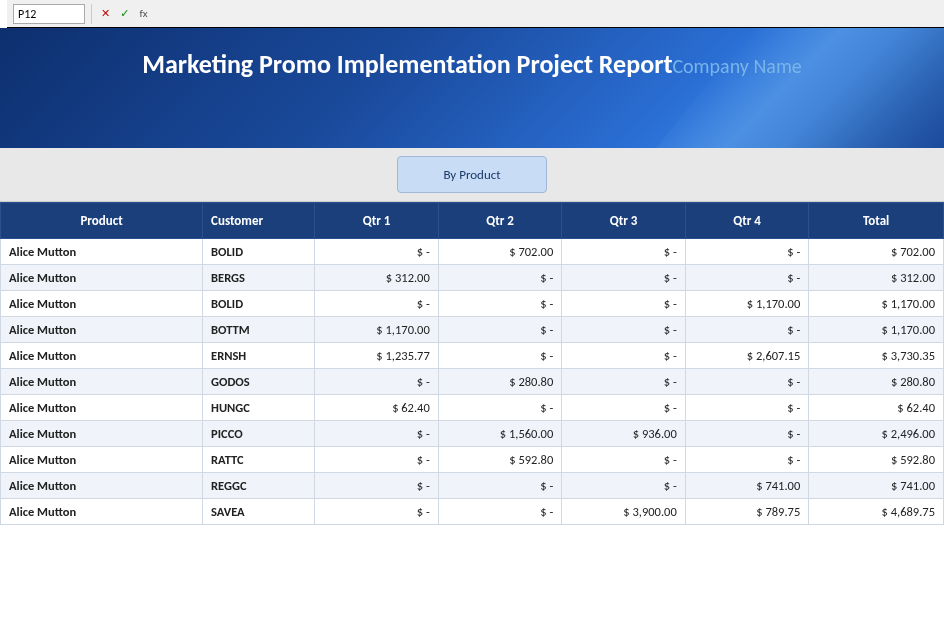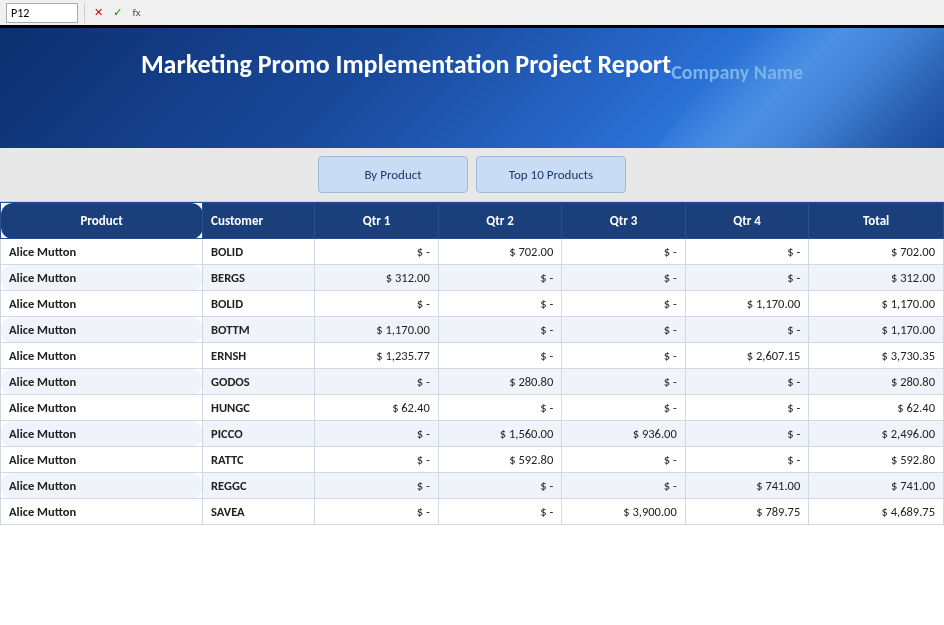--- a/index.html
+++ b/index.html
@@ -9,24 +9,25 @@
       background: #fff;
       width: 944px;
       overflow: hidden;
     }
 
     
     .formula-bar {
       display: flex;
       align-items: center;
       background: #f0f0f0;
-      border-bottom: 3px solid #000000;
+      border-bottom: 1px solid #000000;
       height: 28px;
       padding: 0 6px;
       gap: 4px;
+      margin-left: 7px;
     }
     .cell-ref-box {
       border: 1px solid #aaa;
       background: #fff;
       width: 72px;
       height: 20px;
       font-size: 12px;
       padding: 0 4px;
       display: flex;
       align-items: center;
@@ -77,24 +78,24 @@
     .banner-title {
       color: #ffffff;
       font-size: 26px;
       font-weight: bold;
       font-family: Calibri, Arial, sans-serif;
       z-index: 1;
     }
     .banner-subtitle {
       color: #7ab4e8;
       font-size: 20px;
-      font-weight: bold;
+      font-weight: normal;
       font-family: Calibri, Arial, sans-serif;
       z-index: 1;
-      margin-top: 12px;
+      margin-top: 6px;
     }
 
     
     .nav-tabs {
       display: flex;
       background: #e8e8e8;
       border-bottom: 1px solid #ccc;
       padding: 8px 0;
       justify-content: center;
       gap: 0;
@@ -136,21 +137,21 @@
       border: 1px solid #d0d8e4;
       font-size: 12.5px;
       color: #222;
     }
     tbody tr:nth-child(even) td {
       background: #f0f4fa;
     }
     tbody tr:nth-child(odd) td {
       background: #ffffff;
     }
-    .col-product { width: 180px; border-radius: 12px; }
+    .col-product { width: 180px; }
     .col-customer { width: 100px; text-align: left; }
     .col-qtr { width: 110px; }
     .col-total { width: 120px; }
 
     td.currency {
       text-align: right;
       font-variant-numeric: tabular-nums;
     }
     td.label {
       text-align: left;
@@ -169,21 +170,20 @@
   <input class="formula-input" type="text" value="" style="">
 </div>
 
 <div class="banner">
   <div class="banner-title">Marketing Promo Implementation Project Report</div>
   <div class="banner-subtitle">Company Name</div>
 </div>
 
 <div class="nav-tabs">
   <div class="nav-tab">By Product</div>
-  <div class="nav-tab">Top 10 Products</div>
 </div>
 
 <div class="data-table-wrapper">
   <table>
     <thead>
       <tr>
         <th class="col-product">Product</th>
         <th class="col-customer">Customer</th>
         <th class="col-qtr">Qtr 1</th>
         <th class="col-qtr">Qtr 2</th>

